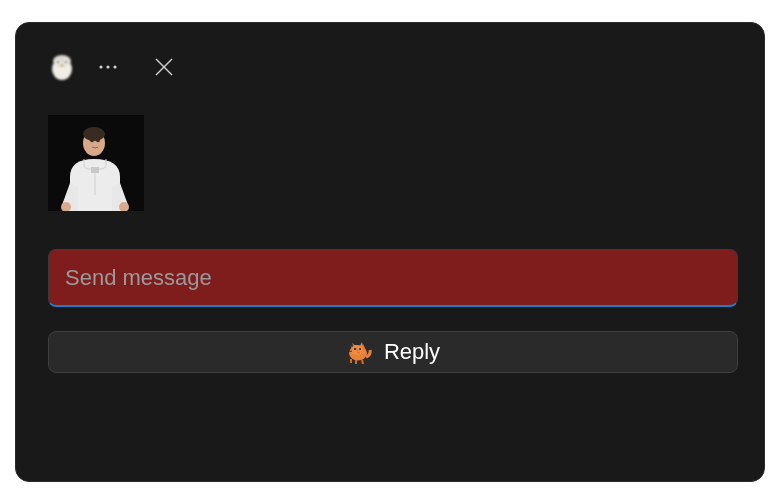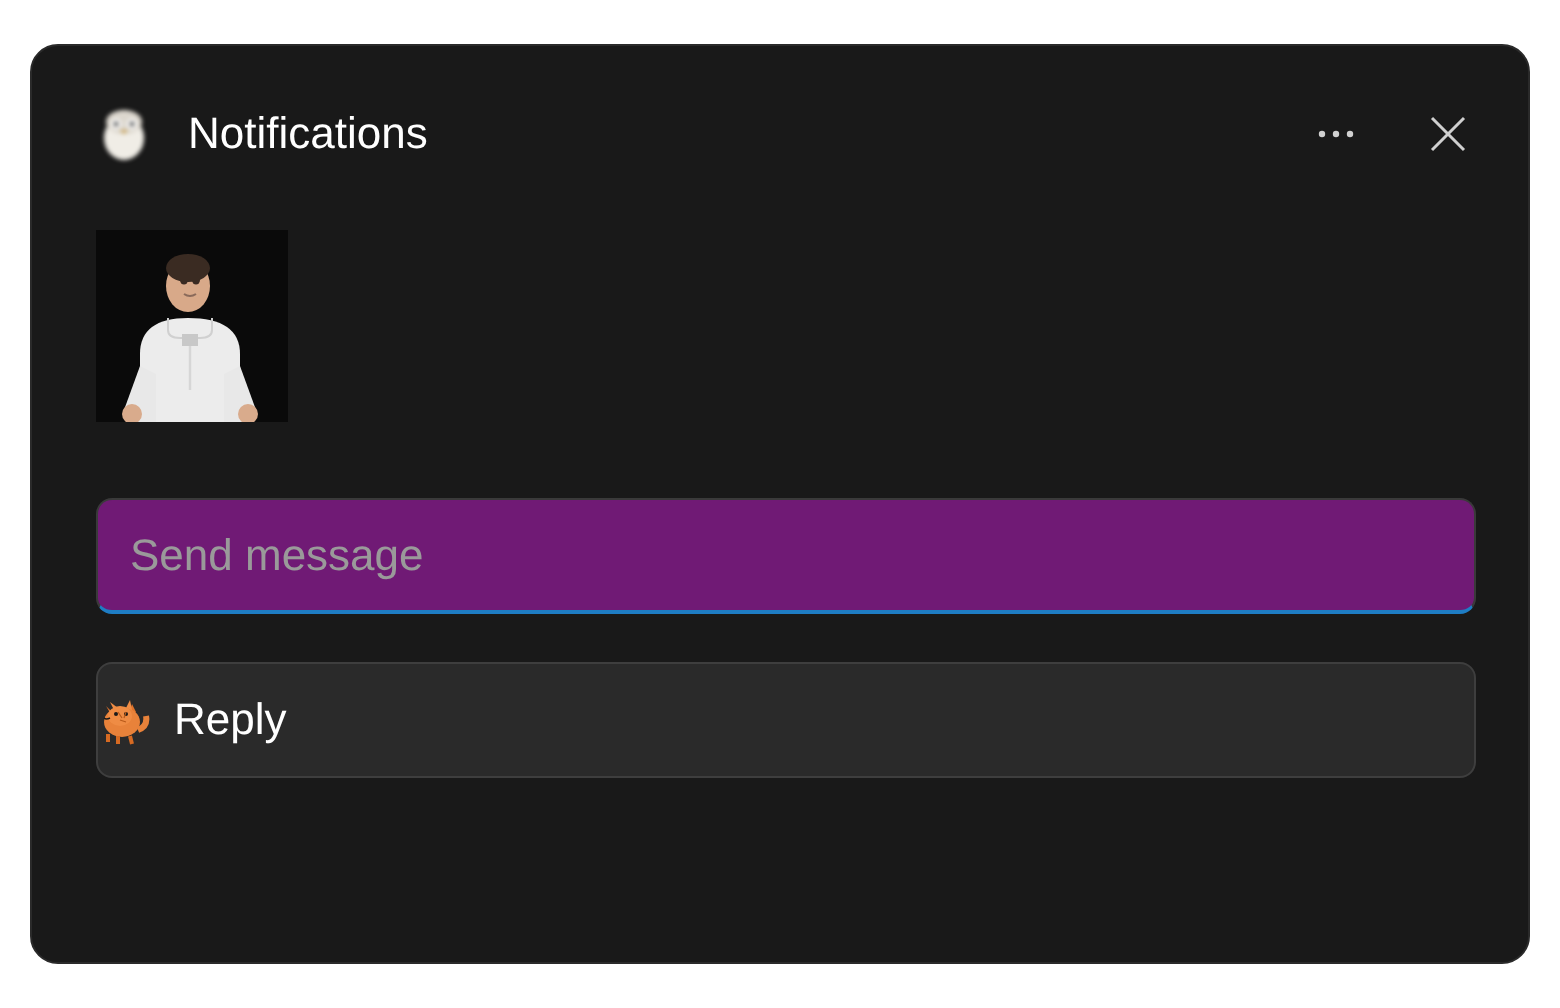--- a/index.html
+++ b/index.html
@@ -87,42 +87,43 @@
       font-size: 19px;
       color: #bdbdbd;
       margin-top: 8px;
     }
     .input-wrap {
       margin-top: 38px;
     }
     .message-input {
       width: 100%;
       height: 58px;
-      background: #701a75;
+      background: #7f1d1d;
       border: 1px solid #3a3a3a;
       border-radius: 8px;
       border-bottom: 2px solid #1e7dc4;
       padding: 0 16px;
       font-size: 22px;
       color: #fff;
       outline: none;
       font-family: inherit;
     }
     .message-input::placeholder {
       color: #9a9a9a;
     }
     .reply-btn {
       margin-top: 24px;
       width: 100%;
-      height: 58px;
+      height: 42px;
       background: #2a2a2a;
       border: 1px solid #3e3e3e;
       border-radius: 8px;
       display: flex;
       align-items: center;
+      justify-content: center;
       gap: 12px;
       cursor: pointer;
       font-size: 22px;
       color: #fff;
     }
     .reply-icon { width: 26px; height: 26px; }
   </style>
 </head>
 <body>
 
@@ -132,21 +133,20 @@
       <svg viewBox="0 0 28 28">
         <ellipse cx="14" cy="16" rx="10" ry="11" fill="#f0ede6"></ellipse>
         <ellipse cx="14" cy="8" rx="9" ry="6" fill="#dcd7ce"></ellipse>
         <circle cx="10" cy="9" r="2.5" fill="#fff"></circle>
         <circle cx="18" cy="9" r="2.5" fill="#fff"></circle>
         <circle cx="10" cy="9" r="1.1" fill="#333"></circle>
         <circle cx="18" cy="9" r="1.1" fill="#333"></circle>
         <path d="M12 12 L16 12 L14 14 Z" fill="#c9a050"></path>
       </svg>
     </span>
-    <span class="title">Notifications</span>
     <div class="header-actions">
       <span class="more-btn">
         <svg width="20" height="6" viewBox="0 0 20 6">
           <circle cx="3" cy="3" r="1.6" fill="currentColor"></circle>
           <circle cx="10" cy="3" r="1.6" fill="currentColor"></circle>
           <circle cx="17" cy="3" r="1.6" fill="currentColor"></circle>
         </svg>
       </span>
       <span class="close-btn">
         <svg width="18" height="18" viewBox="0 0 18 18">

